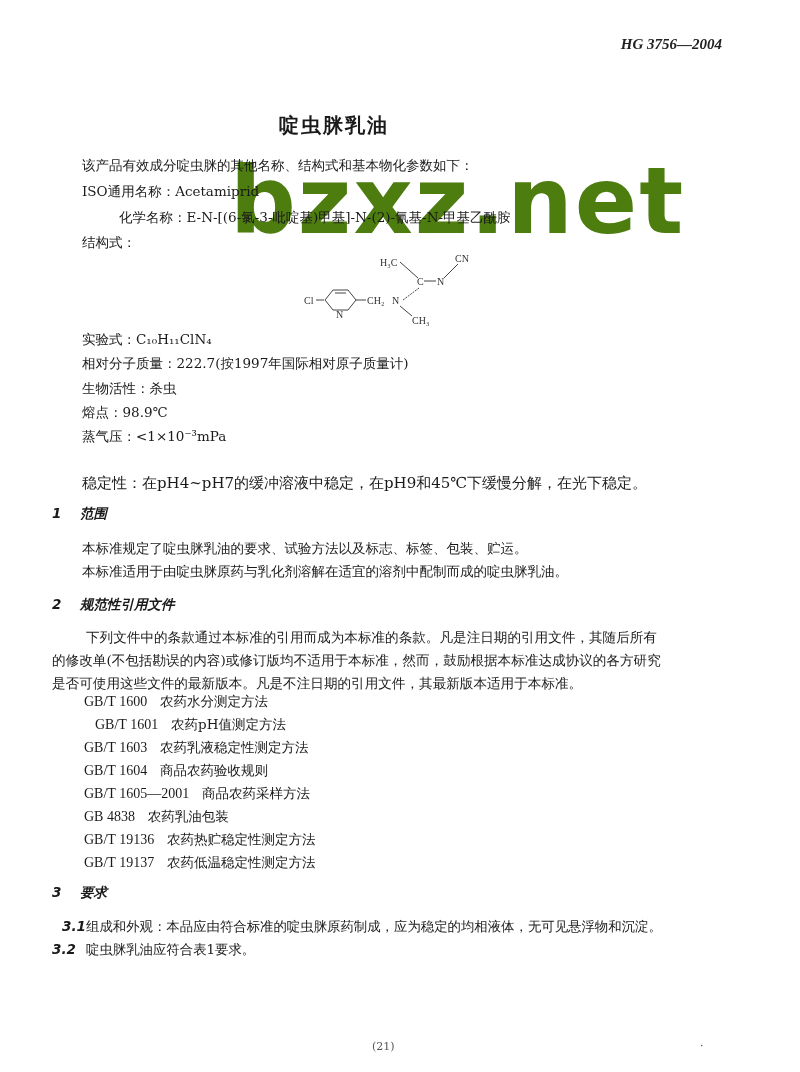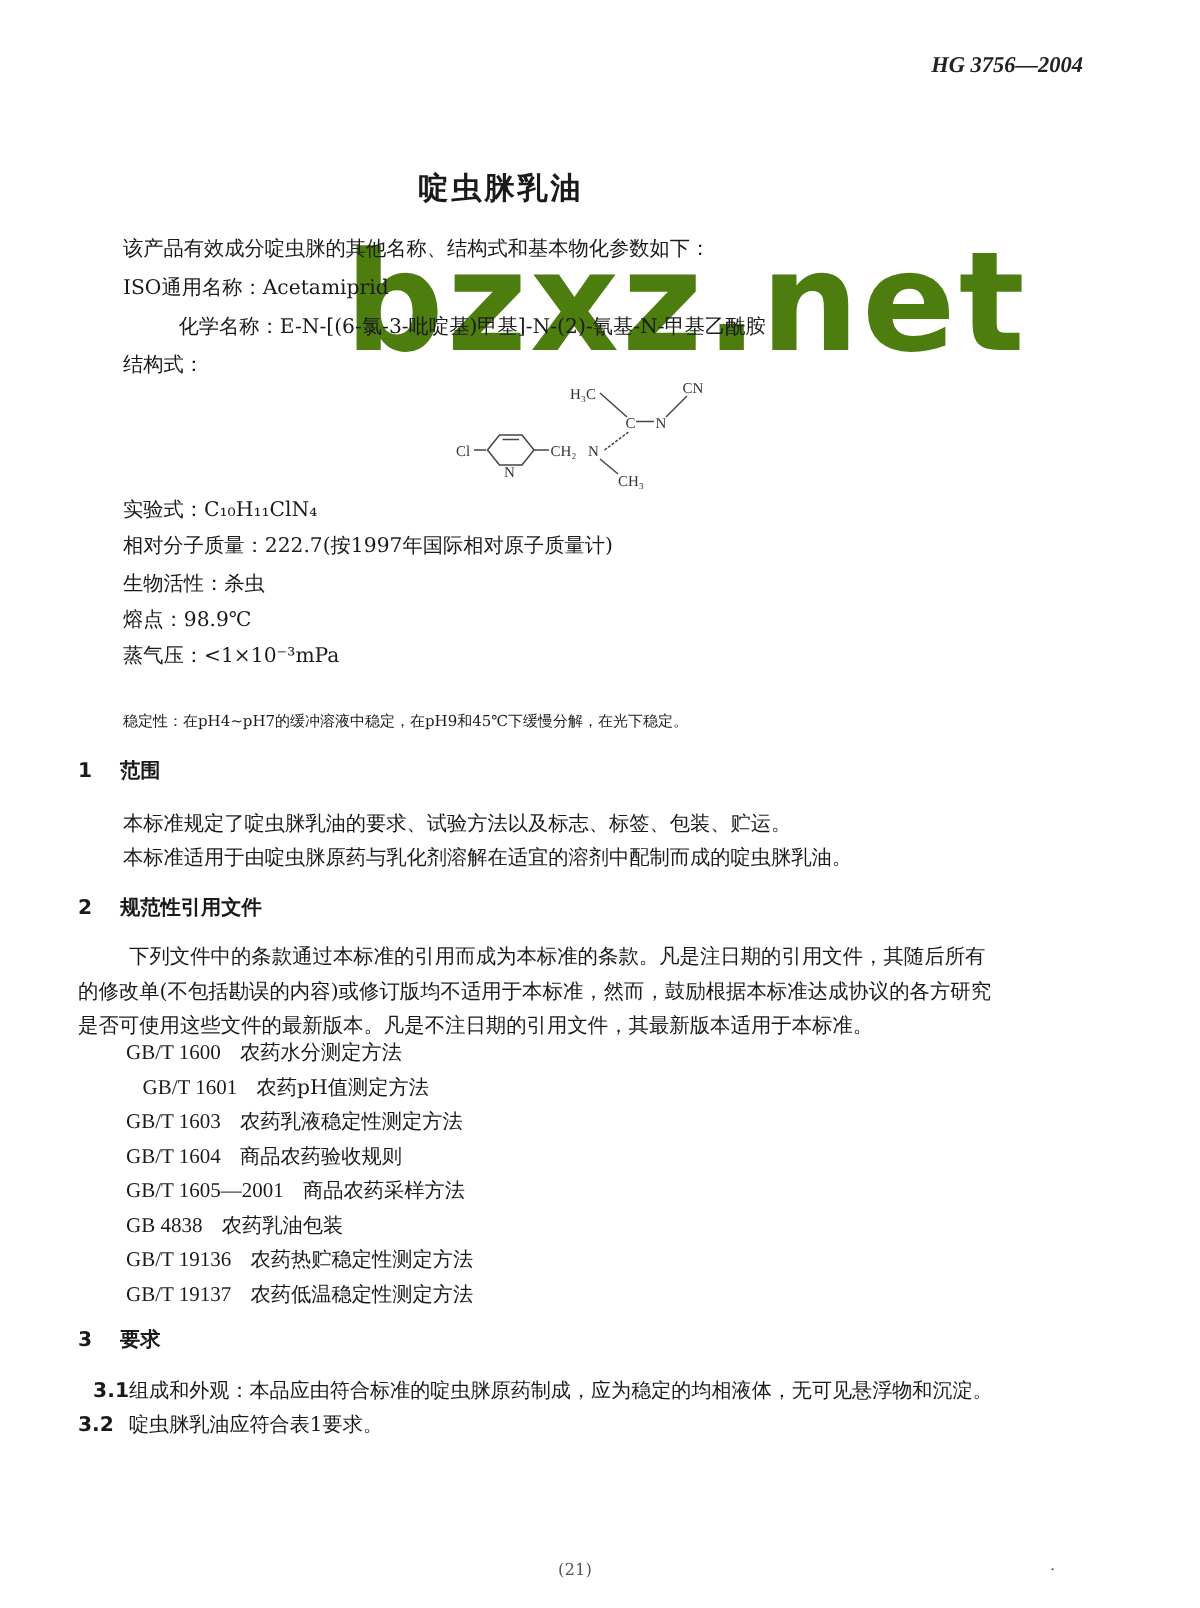--- a/index.html
+++ b/index.html
@@ -4,21 +4,21 @@
 <style>
   html, body { margin: 0; padding: 0; background: #ffffff; }
   body { width: 800px; height: 1072px; position: relative; overflow: hidden;
          font-family: "DejaVu Serif", "Liberation Serif", serif; color: #1a1a1a; }
   .page { position: absolute; inset: 0; }
   .abs { position: absolute; white-space: nowrap; }
   .std-code { right: 78px; top: 36px; font-family: "Liberation Serif", serif; font-weight: bold; font-style: italic; font-size: 15px; color: #222; margin-left: 40px; }
   .doc-title { left: 0; width: 668px; top: 112px; text-align: center; font-size: 20px; font-weight: bold; letter-spacing: 2px; }
   .watermark { left: 230px; top: 136px; font-family: "DejaVu Sans", sans-serif; font-weight: bold; font-size: 92px; color: #4d7c0f; letter-spacing: 2px; line-height: 1; z-index: 0; margin-top: 20px; }
   .line { position: absolute; white-space: nowrap; font-size: 13.5px; z-index: 1; }
-  .h-sec { font-size: 13.5px; font-weight: bold; }
+  .h-sec { font-size: 13.5px; font-weight: bold; font-style: italic; }
   .h-sec .num { display: inline-block; width: 28px; font-family: "DejaVu Sans", sans-serif; }
   .ref-code { display: inline-block; font-family: "Liberation Serif", serif; font-size: 14px; }
   .footer { font-size: 11px; color: #555; }
   svg text { font-family: "Liberation Serif", serif; font-size: 10px; fill: #333; }
 </style>
 </head>
 <body>
 
 <div class="page">
 
@@ -52,21 +52,21 @@
     <text x="92" y="54">N</text>
     <line x1="100" y1="56" x2="112" y2="66" stroke="#444" stroke-width="1"></line>
     <text x="112" y="74">CH₃</text>
   </svg>
 
   <div class="line" style="left:82px; top:331px;">实验式：C₁₀H₁₁ClN₄</div>
   <div class="line" style="left:82px; top:355px;">相对分子质量：222.7(按1997年国际相对原子质量计)</div>
   <div class="line" style="left:82px; top:380px;">生物活性：杀虫</div>
   <div class="line" style="left:82px; top:404px;">熔点：98.9℃</div>
   <div class="line" style="left:82px; top:428px;">蒸气压：&lt;1×10⁻³mPa</div>
-  <div class="line" style="left:82px; top:474px; font-size:10px;">稳定性：在pH4~pH7的缓冲溶液中稳定，在pH9和45℃下缓慢分解，在光下稳定。</div>
+  <div class="line" style="left:82px; top:474px; font-size:15px;">稳定性：在pH4~pH7的缓冲溶液中稳定，在pH9和45℃下缓慢分解，在光下稳定。</div>
 
   <div class="line h-sec" style="left:52px; top:505px;">
     <span class="num">1</span><span>范围</span>
   </div>
   <div class="line" style="left:82px; top:540px;">本标准规定了啶虫脒乳油的要求、试验方法以及标志、标签、包装、贮运。</div>
   <div class="line" style="left:82px; top:563px;">本标准适用于由啶虫脒原药与乳化剂溶解在适宜的溶剂中配制而成的啶虫脒乳油。</div>
 
   <div class="line h-sec" style="left:52px; top:596px;">
     <span class="num">2</span><span>规范性引用文件</span>
   </div>

